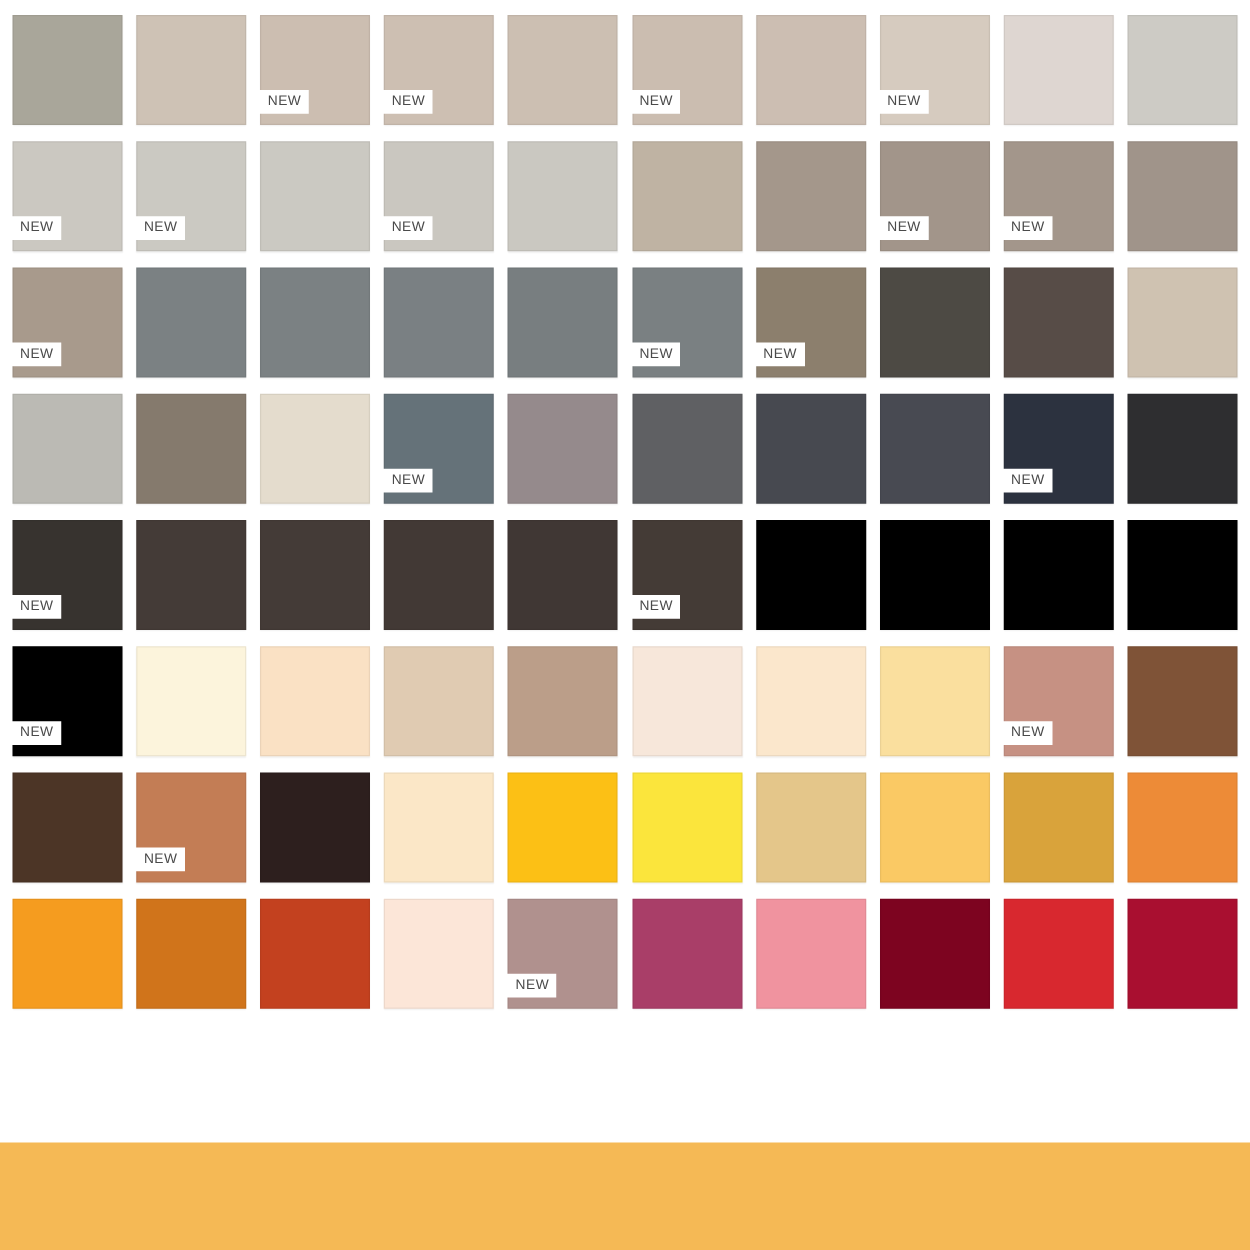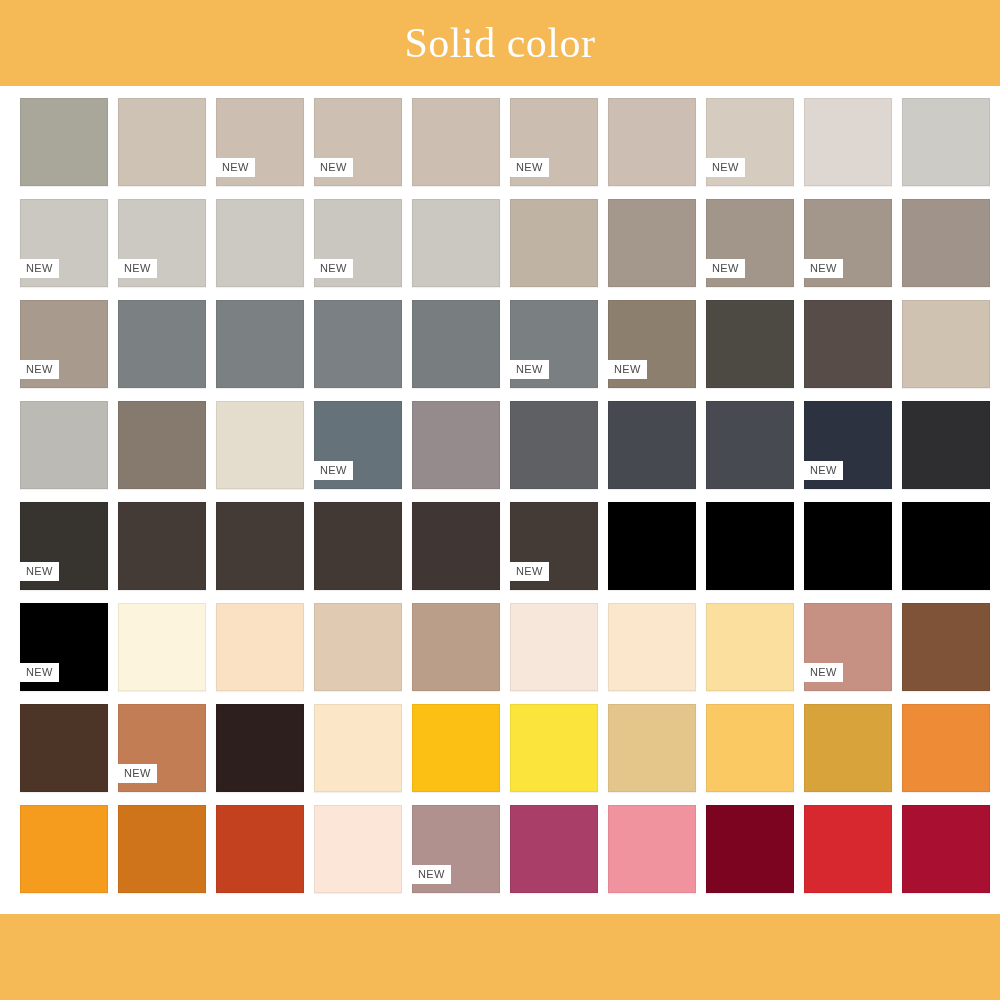--- a/index.html
+++ b/index.html
@@ -31,21 +31,21 @@
     font-family: "Liberation Serif", "DejaVu Serif", serif;
     font-size: 42px;
     color: #ffffff;
     letter-spacing: 0.5px;
     line-height: 1;
     font-weight: 400;
   }
   .swatch-area {
     flex: 1 1 auto;
     background: #ffffff;
-    padding: 12px 10px 6px 20px;
+    padding: 12px 10px 6px 10px;
     display: flex;
     flex-direction: column;
     justify-content: flex-start;
   }
   .swatch-row {
     display: flex;
     flex-direction: row;
     justify-content: space-between;
     height: 88px;
     flex: 0 0 88px;
@@ -78,23 +78,20 @@
     height: 86px;
     flex: 0 0 86px;
     background: #f5b955;
   }
 </style>
 </head>
 <body>
 
 <div class="page">
 
-  <div class="header-bar">
-    <div class="header-title">Solid color</div>
-  </div>
 
   <div class="swatch-area">
       <div class="swatch-row">
         <div class="swatch" style="background-color: rgb(169, 166, 154);"></div>
         <div class="swatch" style="background-color: rgb(206, 194, 181);"></div>
         <div class="swatch" style="background-color: rgb(204, 190, 177);">
           <span class="badge-new">NEW</span>
         </div>
         <div class="swatch" style="background-color: rgb(205, 191, 178);">
           <span class="badge-new">NEW</span>

